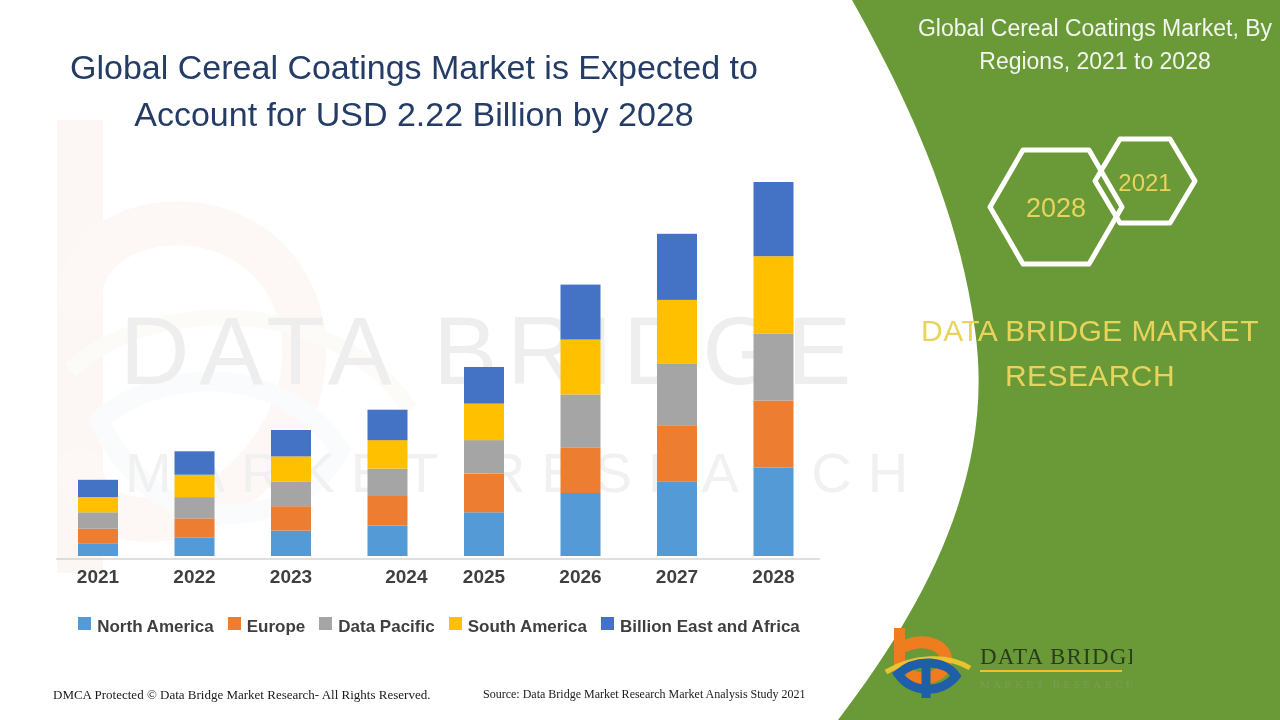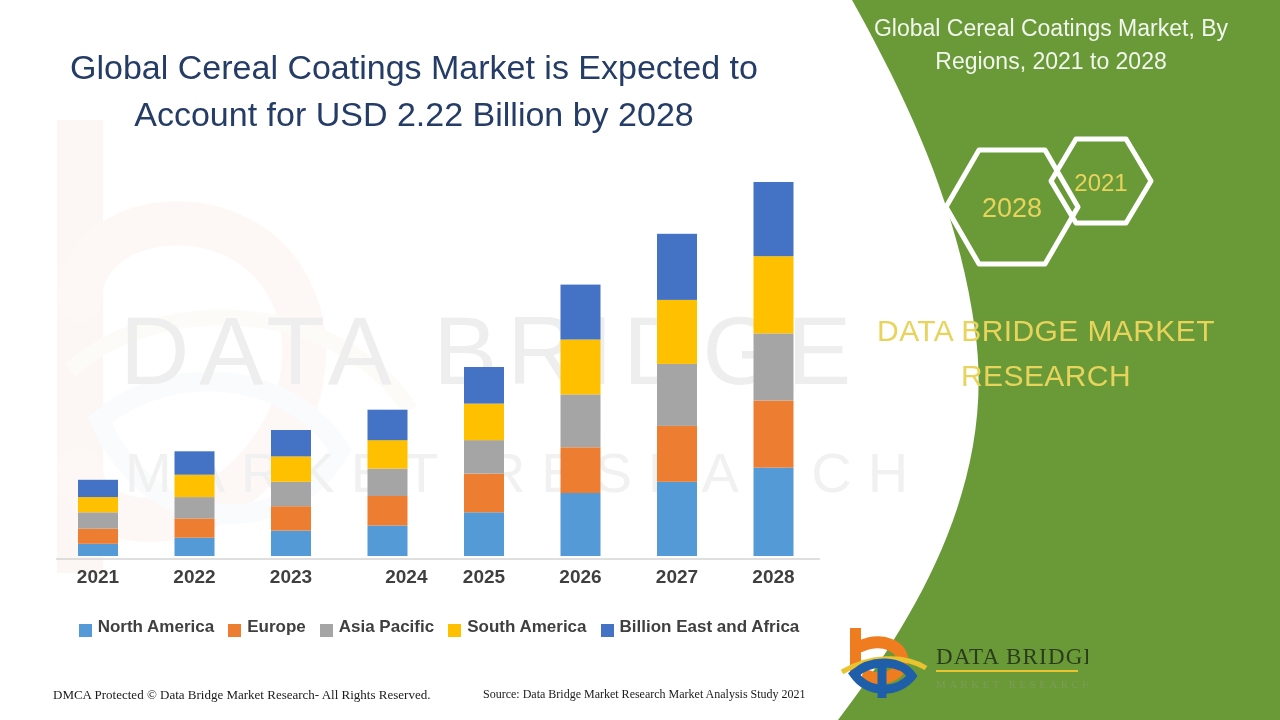--- a/index.html
+++ b/index.html
@@ -103,21 +103,21 @@
     left: 44px;
     top: 617px;
     width: 790px;
     display: flex;
     align-items: center;
     justify-content: center;
     gap: 14px;
   }
   .legend-item {
     display: flex;
-    align-items: flex-end;
+    align-items: flex-start;
     gap: 6px;
   }
   .legend-swatch {
     width: 13px;
     height: 13px;
     display: inline-block;
   }
   .legend-label {
     font-size: 17px;
     font-weight: bold;
@@ -157,21 +157,21 @@
   .green-panel {
     position: absolute;
     left: 0;
     top: 0;
     width: 1280px;
     height: 720px;
     pointer-events: none;
   }
   .panel-content {
     position: absolute;
-    left: 816px;
+    left: 860px;
     top: 0;
     width: 420px;
     height: 504px;
   }
   .panel-title {
     position: absolute;
     left: 40px;
     top: 12px;
     width: 390px;
     text-align: center;
@@ -288,21 +288,21 @@
       <div class="legend-item">
         <span class="legend-swatch" style="background: rgb(83, 154, 214);"></span>
         <span class="legend-label">North America</span>
       </div>
       <div class="legend-item">
         <span class="legend-swatch" style="background: rgb(237, 125, 49);"></span>
         <span class="legend-label">Europe</span>
       </div>
       <div class="legend-item">
         <span class="legend-swatch" style="background: rgb(165, 165, 165);"></span>
-        <span class="legend-label">Asia Pacific</span>
+        <span class="legend-label">Data Pacific</span>
       </div>
       <div class="legend-item">
         <span class="legend-swatch" style="background: rgb(255, 192, 0);"></span>
         <span class="legend-label">South America</span>
       </div>
       <div class="legend-item">
         <span class="legend-swatch" style="background: rgb(68, 114, 196);"></span>
         <span class="legend-label">Billion East and Africa</span>
       </div>
     </div>

